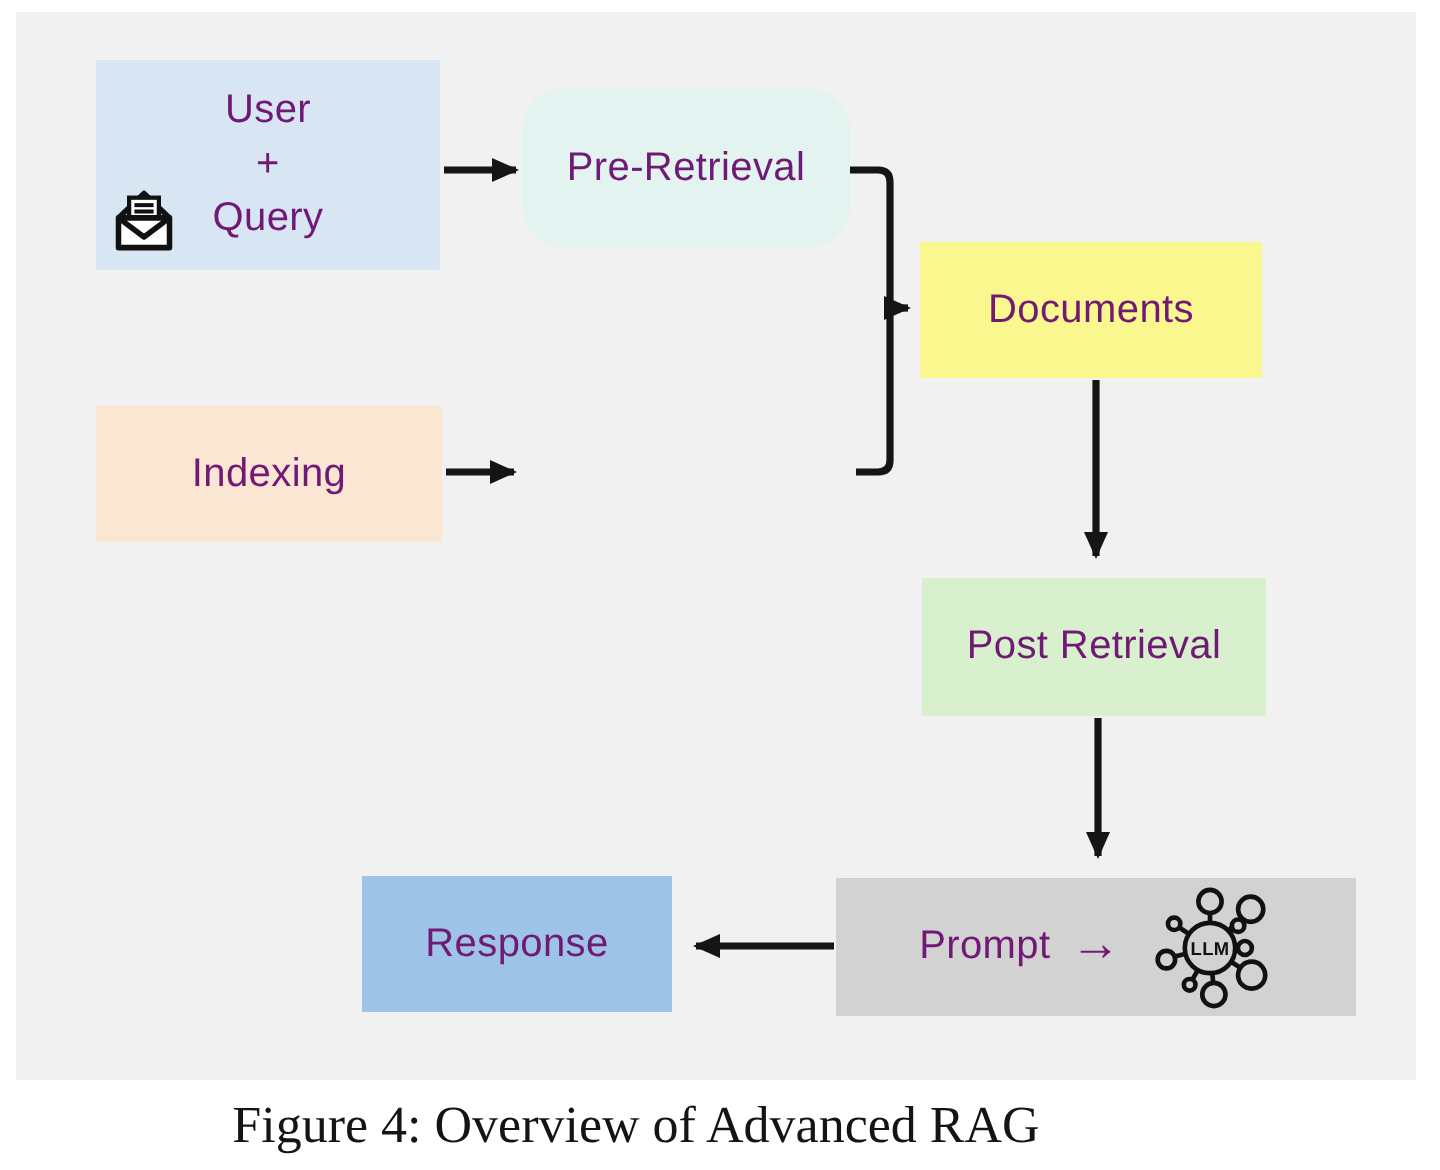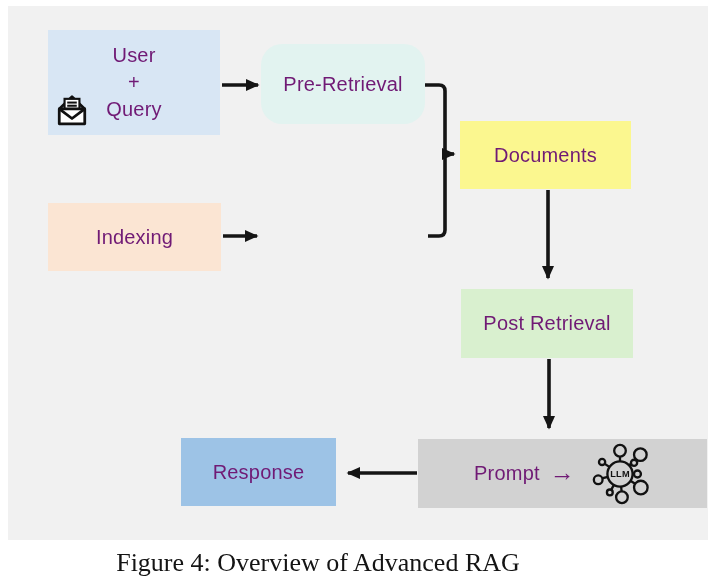--- a/index.html
+++ b/index.html
@@ -11,21 +11,21 @@
         font-size:20px;letter-spacing:.2px;color:#701a75;text-align:center;}
   .node-user-query{left:40px;top:24px;width:172px;height:105px;background:#d8e6f4;
         flex-direction:column;line-height:27px;}
   .uq-line3{position:relative;width:100%;display:flex;align-items:center;justify-content:center;}
   .env-wrap{position:absolute;left:7px;top:50%;transform:translateY(-50%);width:34px;height:34px;}
   .node-pre-retrieval{left:253px;top:38px;width:164px;height:80px;background:#e2f3f0;border-radius:21px;}
   .node-documents{left:40px;top:197px;width:173px;height:68px;background:#fbe5d3;}
   .node-indexing{left:252px;top:197px;width:166px;height:68px;background:#f1c8ed;}
   .node-retrieval{left:452px;top:115px;width:171px;height:68px;background:#fbf78f;}
   .node-post-retrieval{left:453px;top:283px;width:172px;height:69px;background:#d9f0cf;}
-  .node-prompt{left:410px;top:433px;width:289px;height:69px;background:#d2d2d2;gap:10px;}
+  .node-prompt{left:410px;top:433px;width:260px;height:69px;background:#d2d2d2;gap:10px;}
   .prompt-arrow{font-size:25px;line-height:20px;padding-bottom:3px;}
   .node-response{left:173px;top:432px;width:155px;height:68px;background:#9dc3e6;}
   .llm-wrap{width:62px;height:62px;margin-left:4px;}
   .caption{position:absolute;left:0;top:548px;width:636px;text-align:center;
         font-family:"Liberation Serif",serif;font-size:26px;color:#141414;}
 </style>
 </head>
 <body>
 
 <div class="page">

